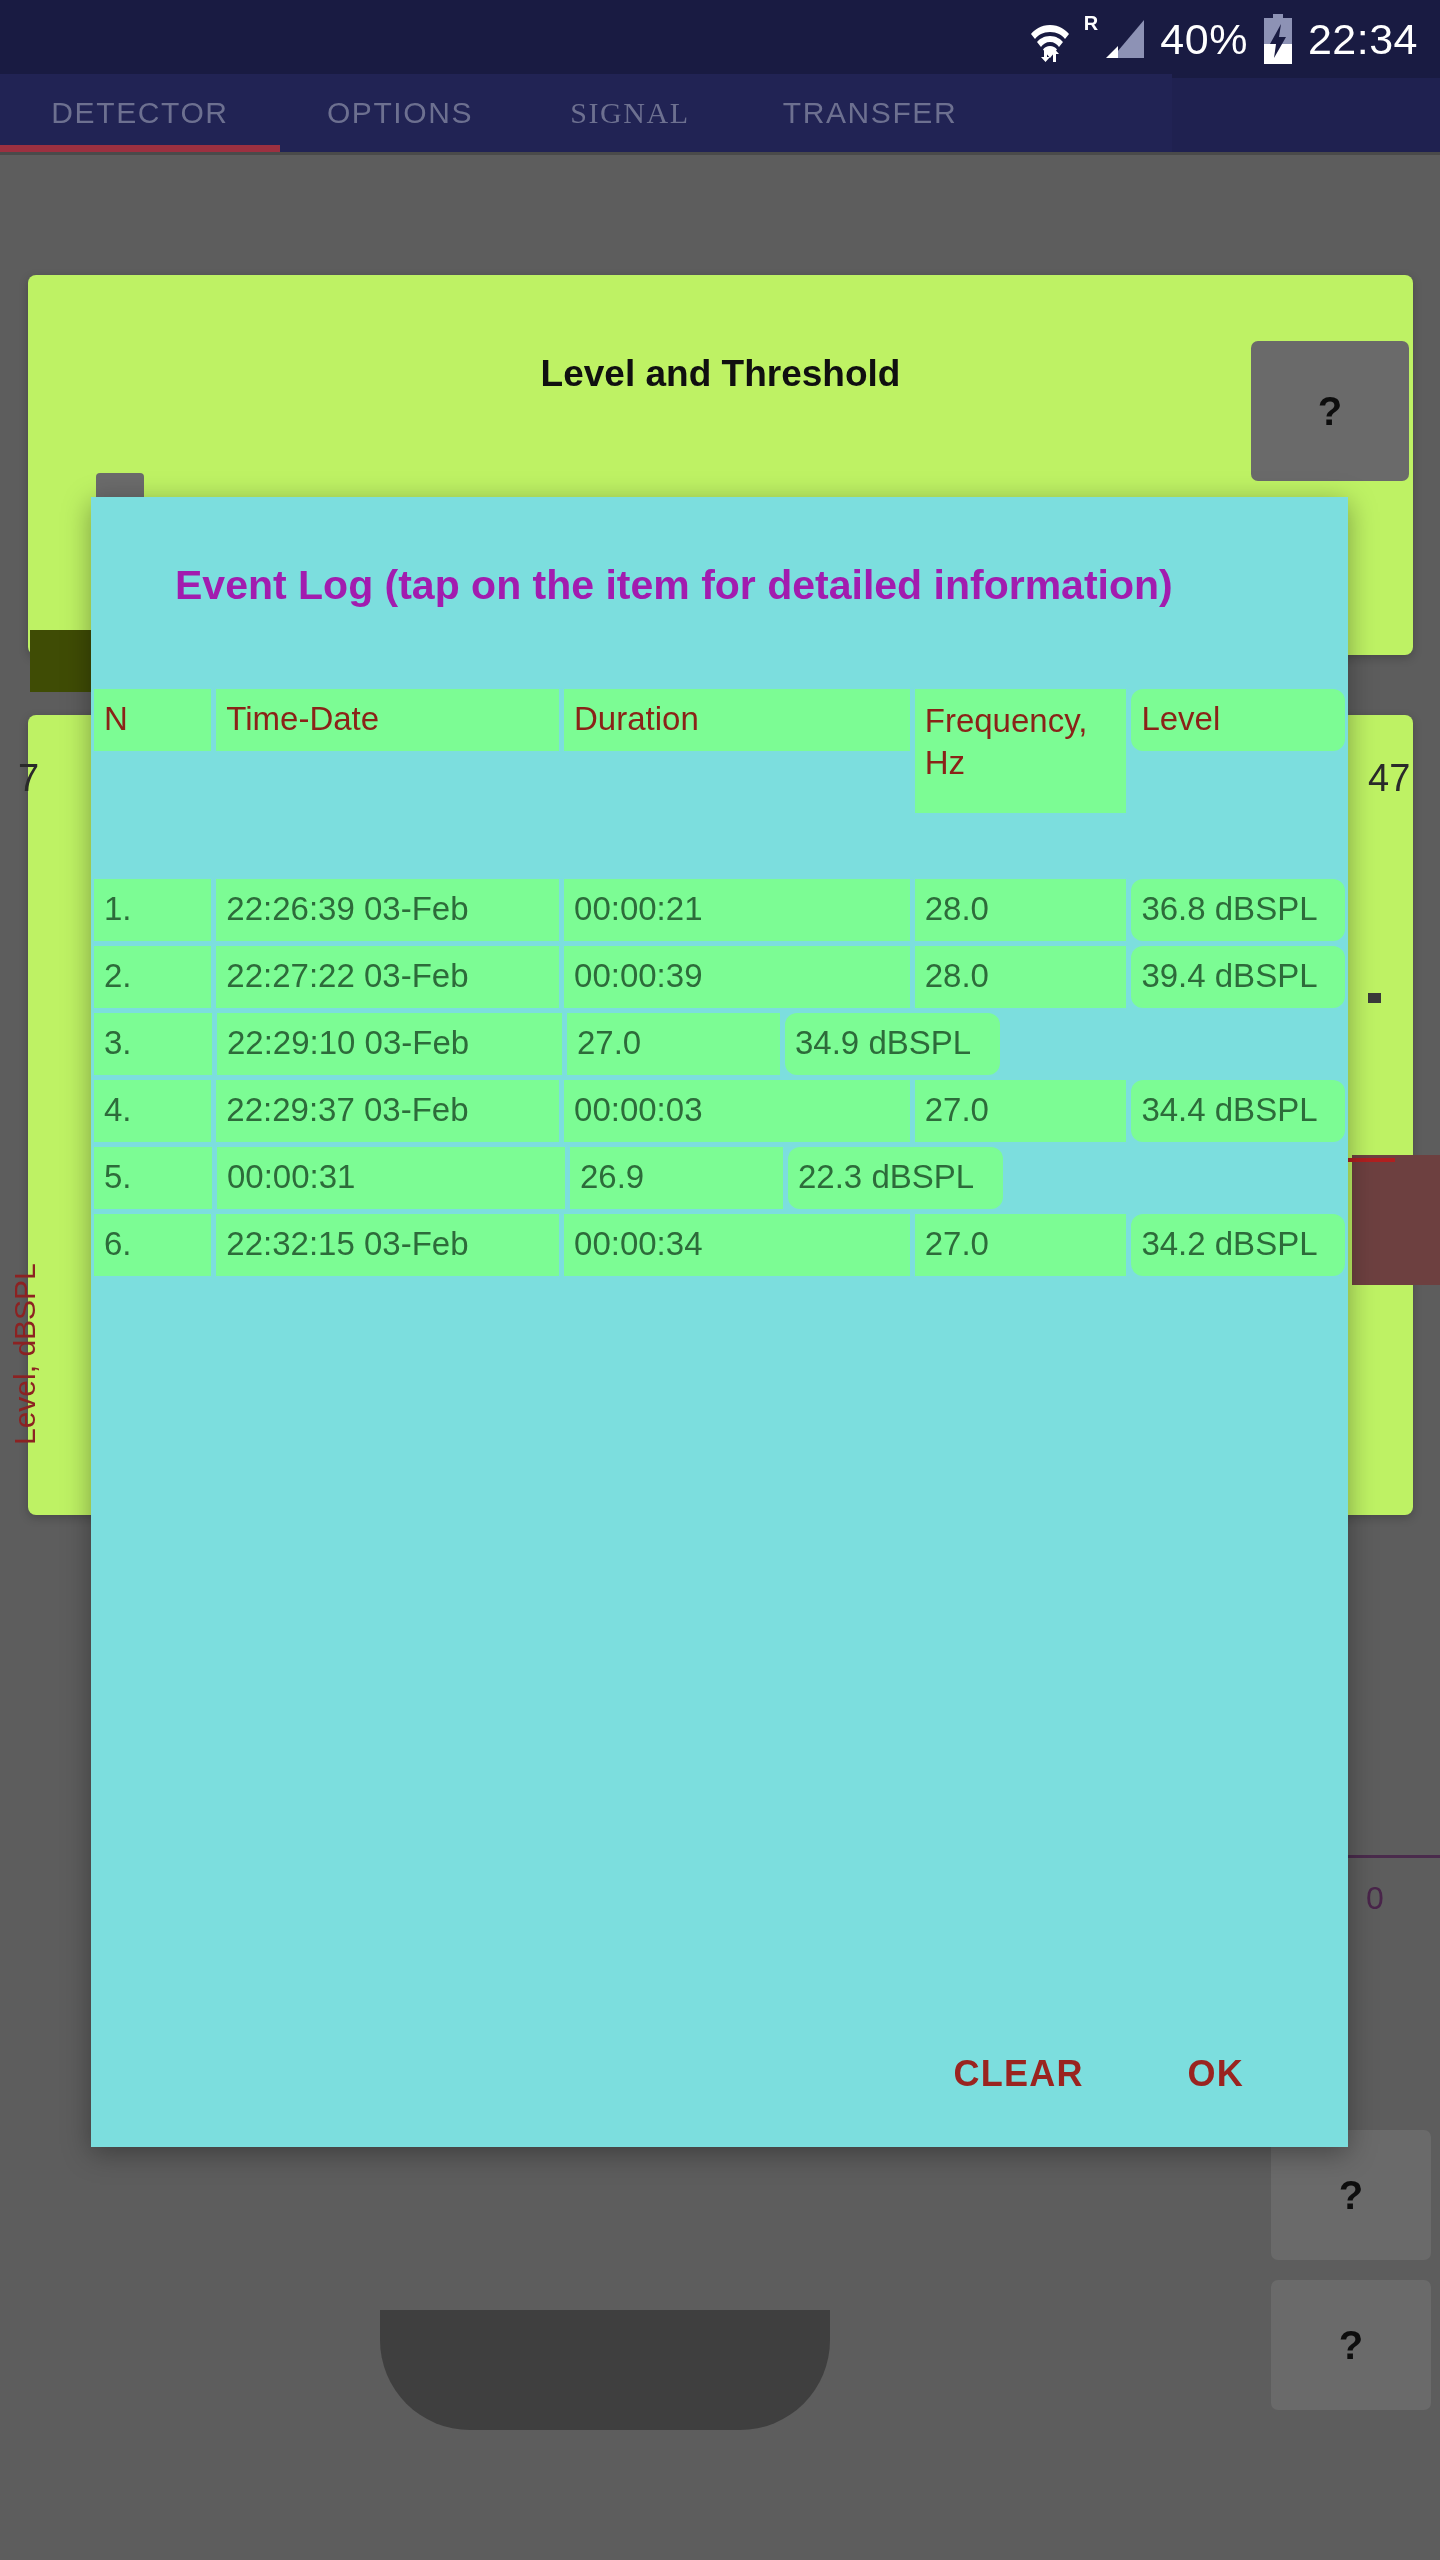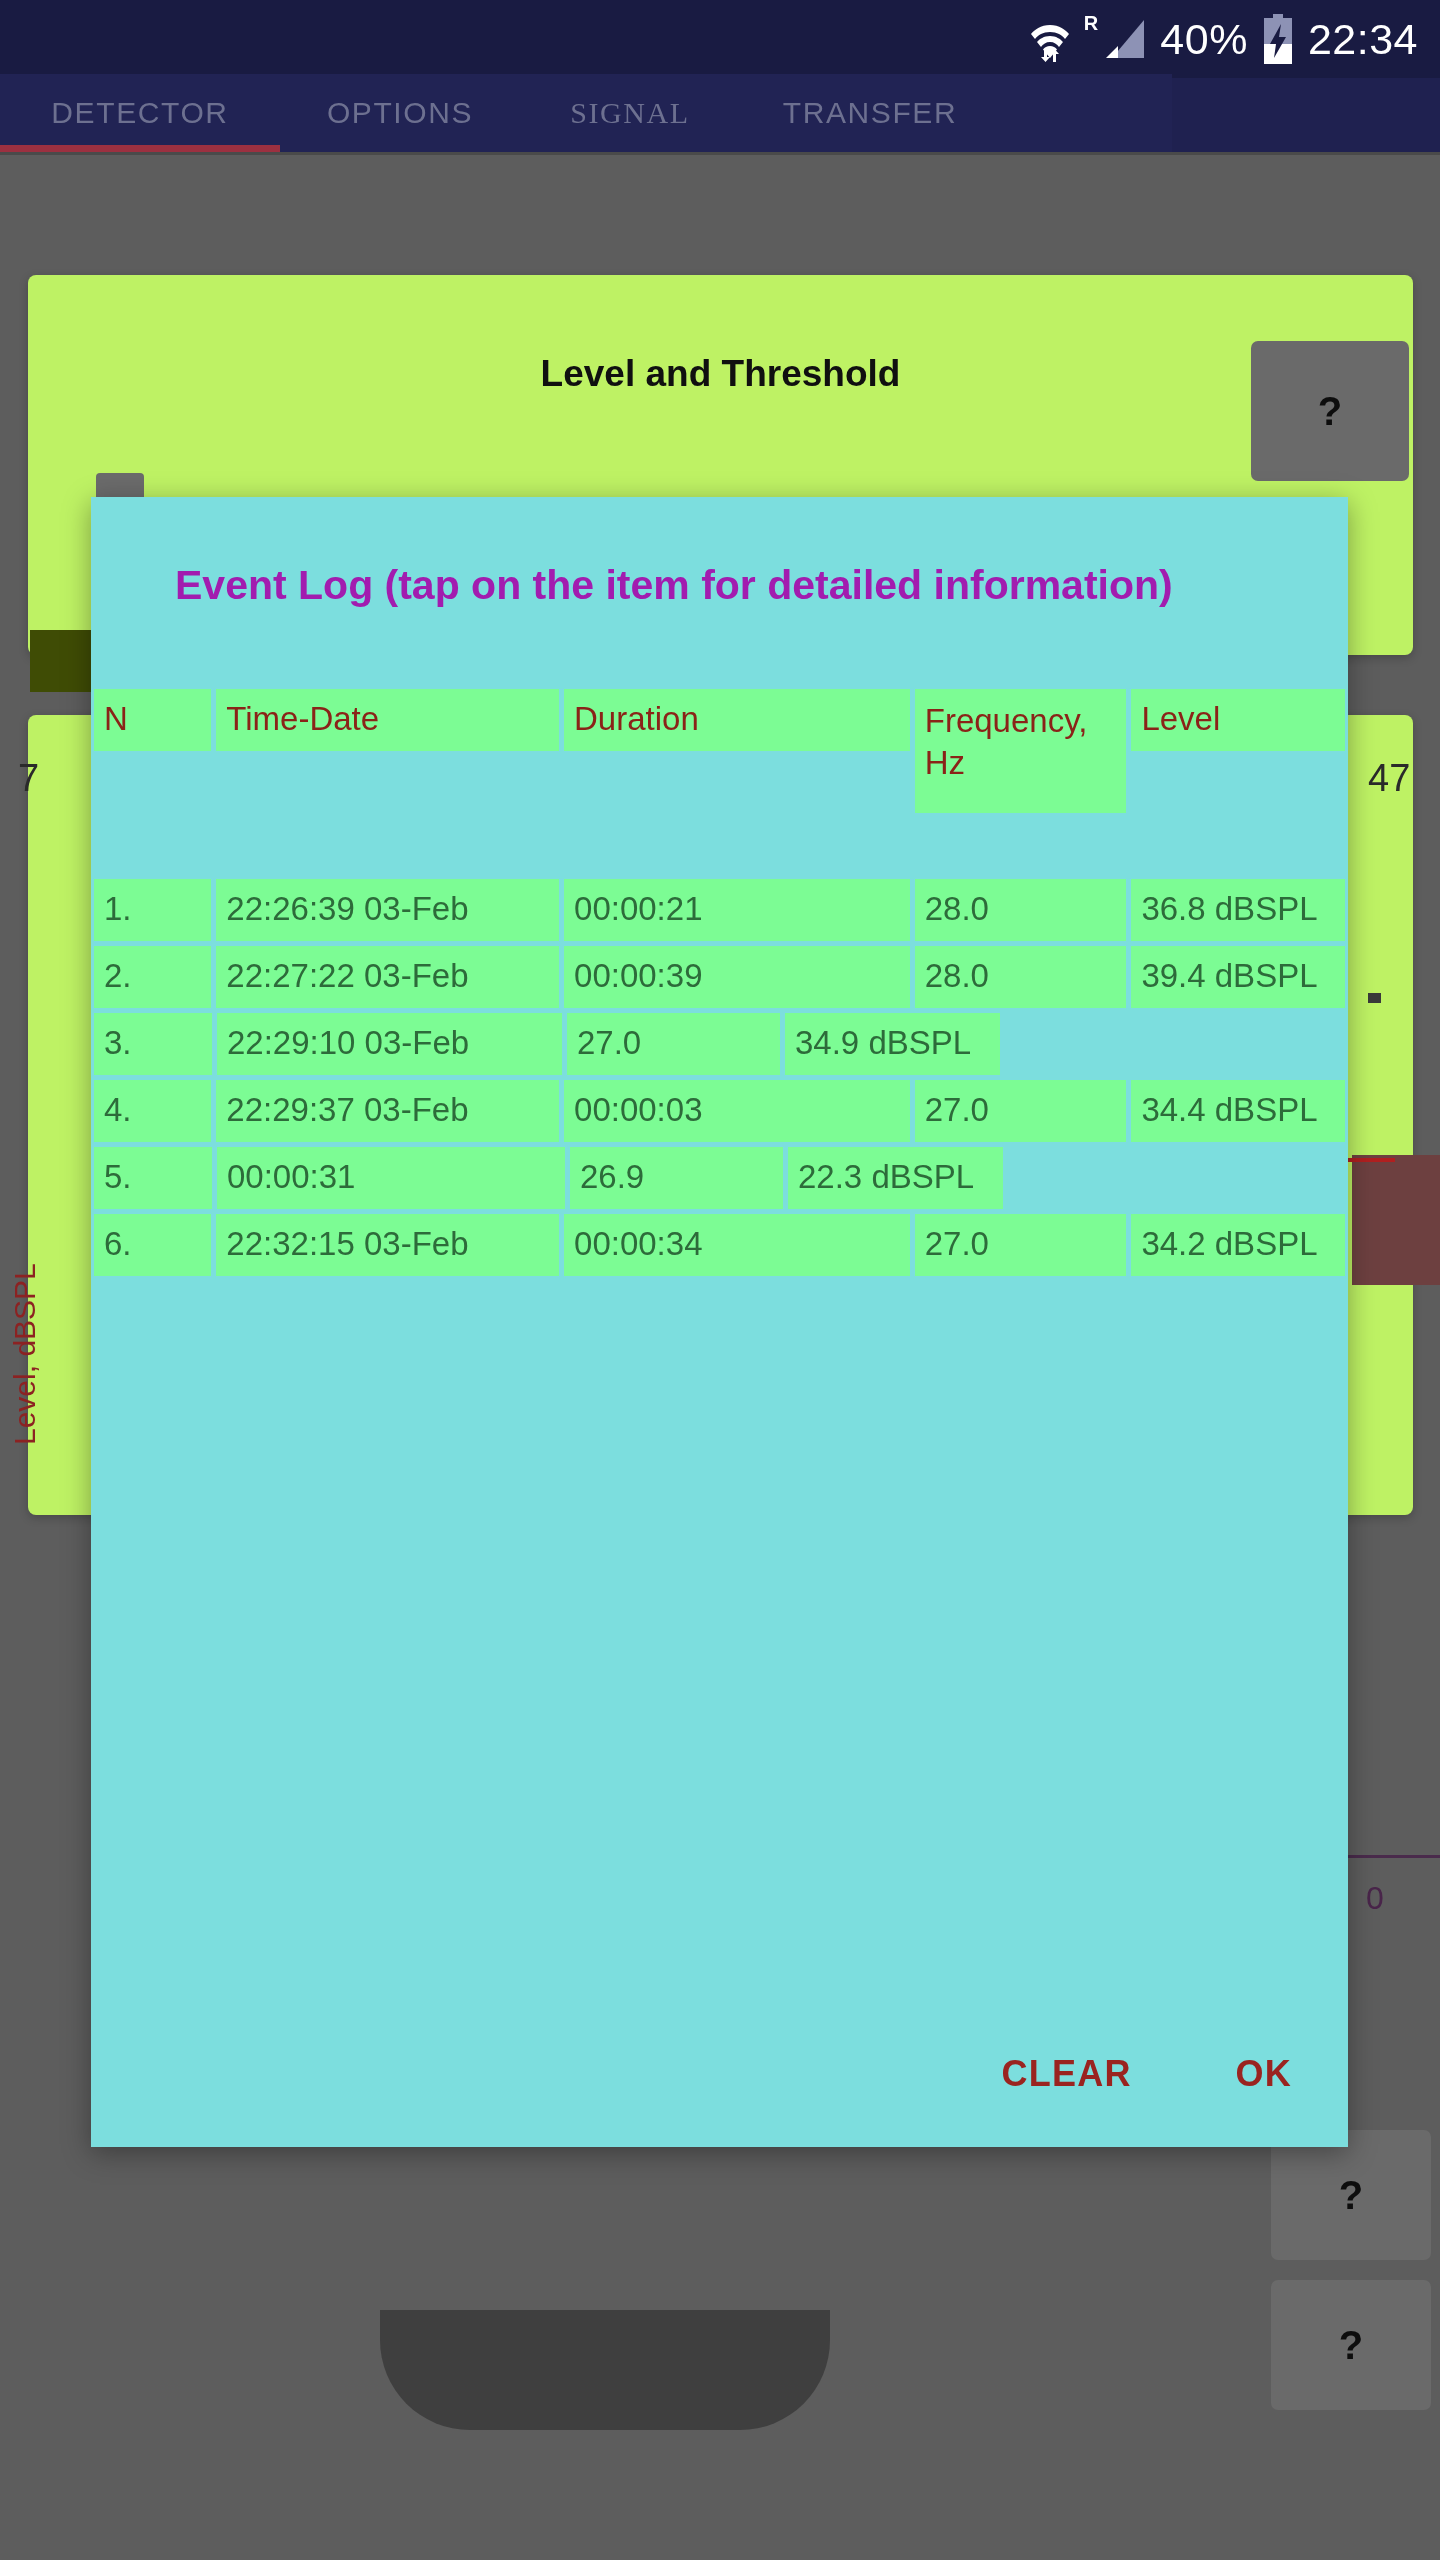--- a/index.html
+++ b/index.html
@@ -246,42 +246,42 @@
   }
   .tcell:last-child { margin-right: 0; }
   .hdr .tcell {
     color: #8a2318;
     align-items: flex-start;
   }
   .c-n    { width: 118px; }
   .c-time { width: 345px; }
   .c-dur  { width: 348px; }
   .c-freq { width: 213px; }
-  .c-lvl  { width: 215px; }
+  .c-lvl  { width: 215px; border-radius: 12px; }
 
   .hdr .c-n,
   .hdr .c-time,
   .hdr .c-dur,
   .hdr .c-lvl { height: 62px; min-height: 62px; }
   .hdr .c-freq { height: 124px; min-height: 124px; white-space: normal; line-height: 1.28; }
   .hdr { margin-bottom: 0; align-items: flex-start; }
   .hdr-gap { height: 66px; }
 
   .body-rows { margin-top: 0px; }
   .body-rows .trow { margin-bottom: 5px; }
 
   
   .dlg-actions {
     position: absolute;
     left: 0; bottom: 52px;
     width: 1257px;
     display: flex;
     justify-content: flex-end;
     align-items: center;
-    padding-right: 56px;
+    padding-right: 104px;
     gap: 104px;
   }
   .dlg-btn {
     color: #9a2420;
     font-size: 36px;
     font-weight: bold;
     letter-spacing: 1.2px;
     background: none;
     border: none;
     cursor: pointer;

